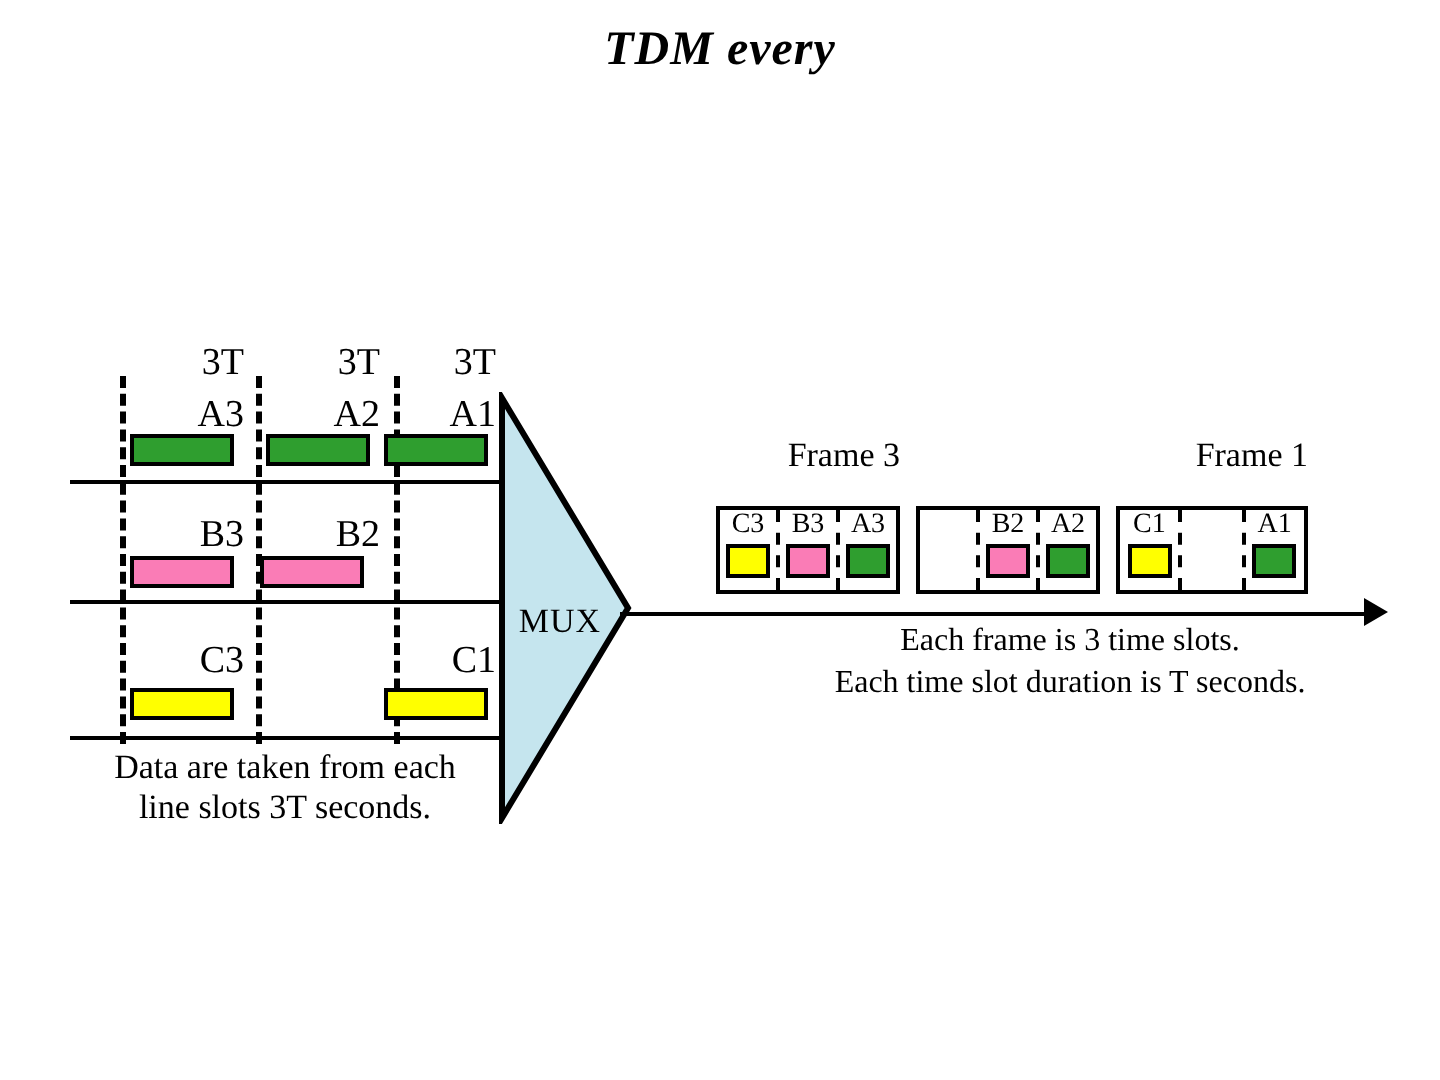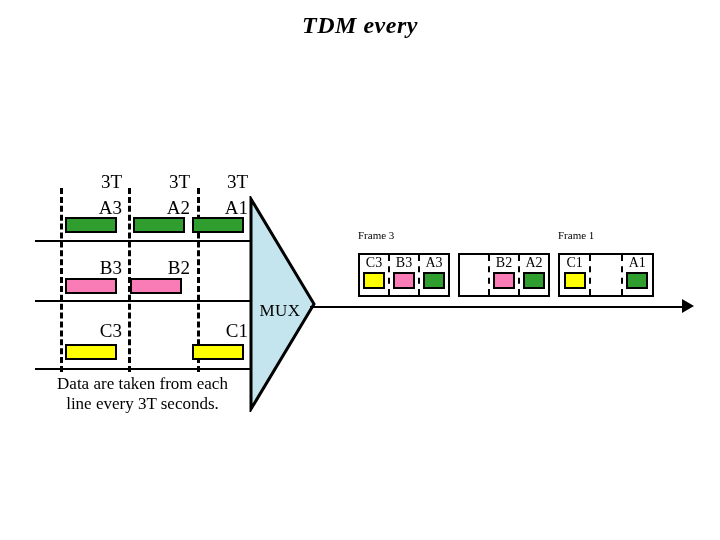--- a/index.html
+++ b/index.html
@@ -107,23 +107,23 @@
     top: 299px;
     width: 0; height: 0;
     border-left: 12px solid #000;
     border-top: 7px solid transparent;
     border-bottom: 7px solid transparent;
   }
 
   
   .frame-title {
     position: absolute;
-    top: 229px;
-    font-size: 11px;
-    text-align: left;
+    top: 218px;
+    font-size: 17px;
+    text-align: right;
     white-space: nowrap;
   }
   .frame-box {
     position: absolute;
     top: 253px;
     height: 44px;
     border: 2px solid #000;
     box-sizing: border-box;
     display: flex;
   }
@@ -203,21 +203,21 @@
 
     <div class="lbl" style="left:64px; top:321px; width:58px;">C3</div>
     <div class="lbl" style="left:190px; top:321px; width:58px;">C1</div>
 
     <div class="bar yellow" style="left:65px;  top:344px; width:52px; height:16px;"></div>
     <div class="bar yellow" style="left:192px; top:344px; width:52px; height:16px;"></div>
 
     <div class="hline" style="left:35px; top:368px; width:220px;"></div>
 
     <div class="footnote" style="left:30px; top:373px; width:225px;">Data are taken from each</div>
-    <div class="footnote" style="left:30px; top:393px; width:225px;">line every 3T seconds.</div>
+    <div class="footnote" style="left:30px; top:393px; width:225px;">line slots 3T seconds.</div>
   </div>
 
   <svg id="mux-shape" viewBox="0 0 70 216">
     <polygon points="3,3 66,108 3,213" fill="#c5e5ee" stroke="#000000" stroke-width="3" stroke-linejoin="miter"></polygon>
   </svg>
   <div id="mux-label">MUX</div>
 
   <div id="trunk"></div>
   <div id="trunk-arrow"></div>
 
@@ -261,14 +261,18 @@
     <div class="slot">
       <span class="slot-label"></span>
       <span class="chip empty"></span>
     </div>
     <div class="slot">
       <span class="slot-label">A1</span>
       <span class="chip green"></span>
     </div>
   </div>
 
+  <div id="right-note">
+    <div>Each frame is 3 time slots.</div>
+    <div>Each time slot duration is T seconds.</div>
+  </div>
 
 </div>
 
 </body></html>

